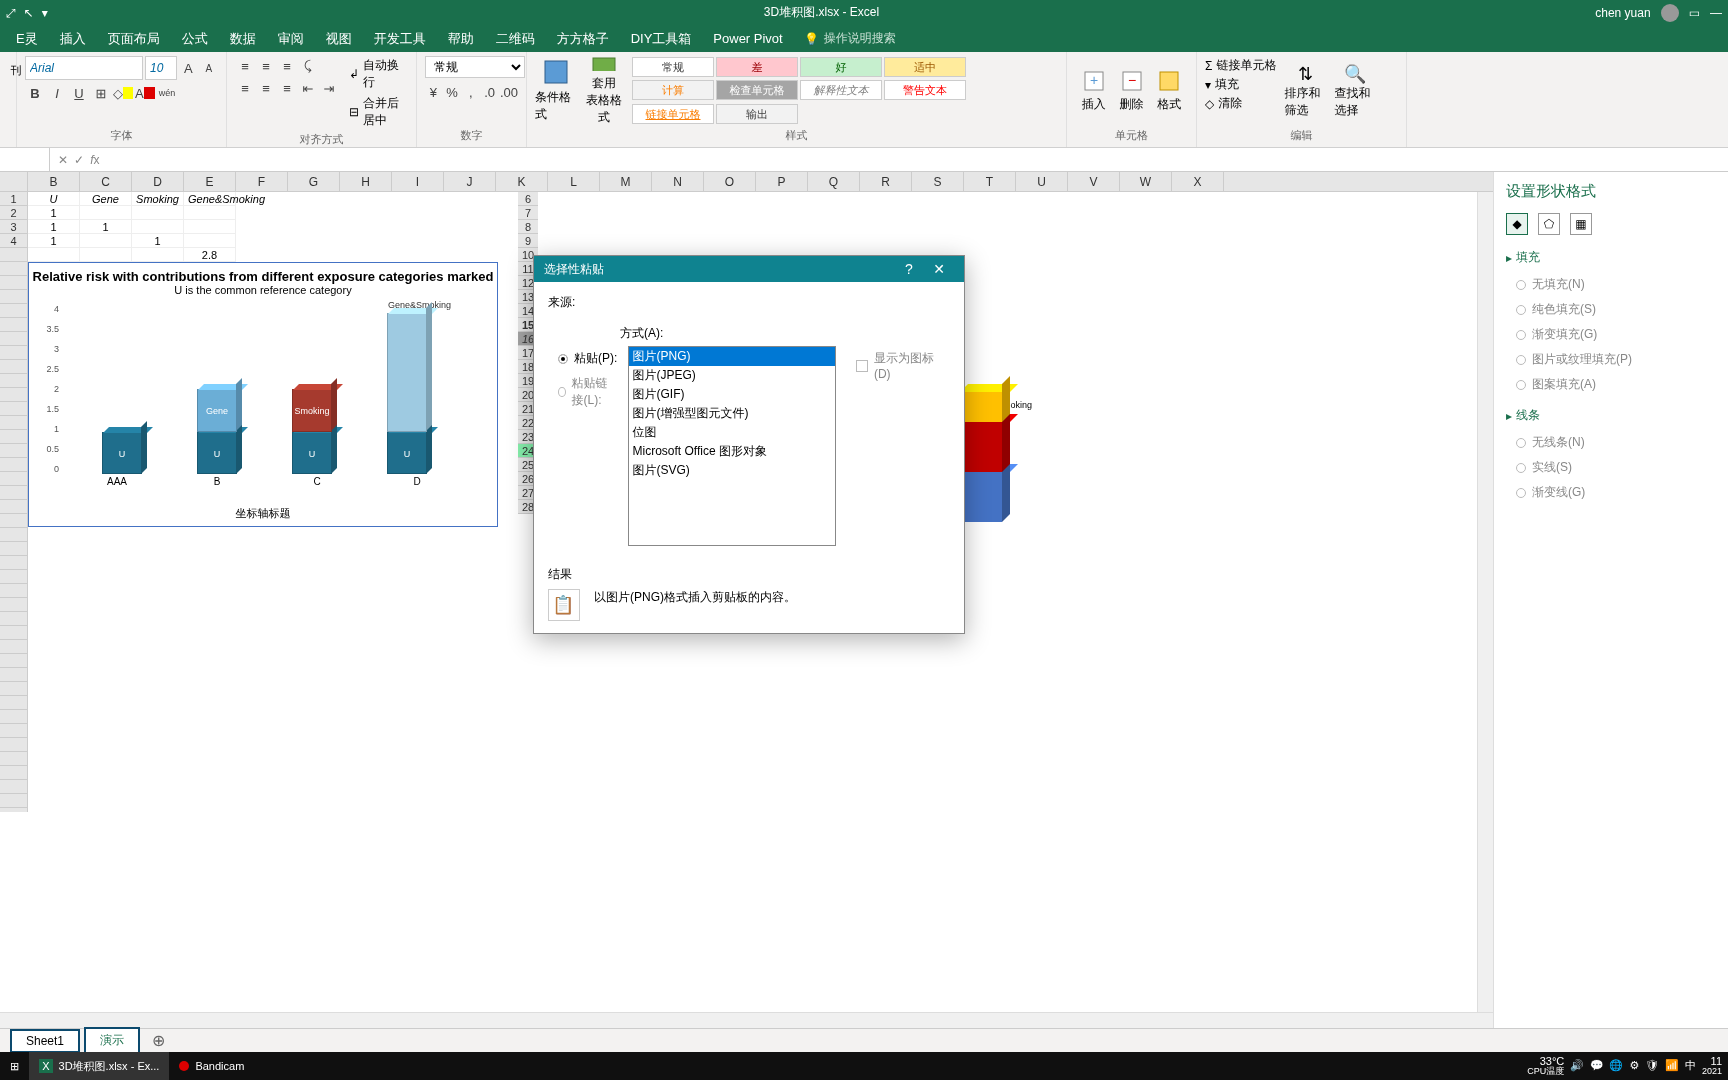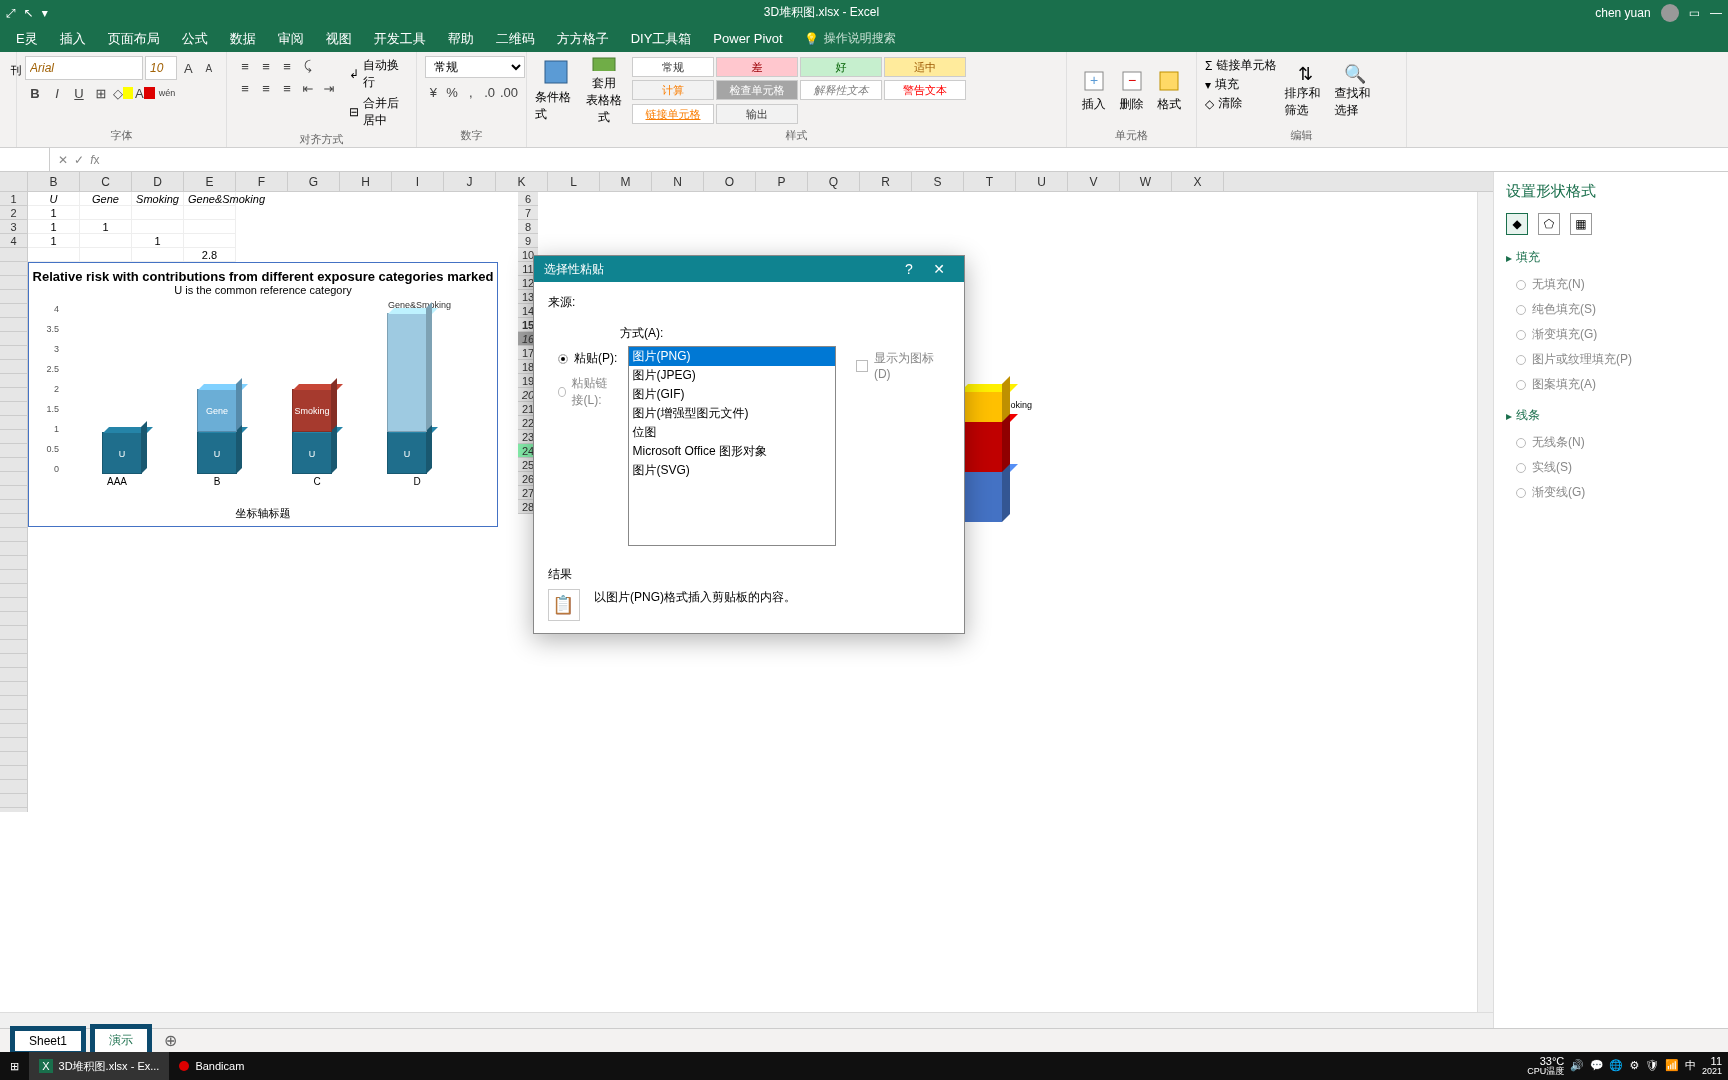--- a/index.html
+++ b/index.html
@@ -9,21 +9,21 @@
 .titlebar .title{flex:1;text-align:center;font-size:12px}
 .titlebar .right{display:flex;align-items:center;gap:10px}
 .avatar{width:18px;height:18px;border-radius:50%;background:#999}
 .ribbon-tabs{background:#1a6f4c;height:27px;display:flex;align-items:center;padding:0 6px;gap:2px}
 .ribbon-tab{color:#fff;padding:4px 10px;font-size:13px;cursor:pointer}
 .search-hint{display:flex;align-items:center;gap:4px;margin-left:10px;color:#c8e0d4}
 .ribbon{background:#f3f2f1;height:96px;border-bottom:1px solid #d0d0d0;display:flex}
 .ribbon-group{border-right:1px solid #e0e0e0;padding:4px 8px;display:flex;flex-direction:column;justify-content:space-between}
 .group-label{text-align:center;font-size:11px;color:#666;padding-top:2px}
 .font-row{display:flex;align-items:center;gap:2px;margin-bottom:3px}
-.font-select{border:1px solid #ccc;background:#fff;height:22px;padding:11px 4px;font-size:12px;color:#a16207;font-style:italic}
+.font-select{border:1px solid #ccc;background:#fff;height:22px;padding:11px 4px;font-size:12px;color:#0369a1;font-style:italic}
 .small-btn{width:20px;height:20px;display:inline-flex;align-items:center;justify-content:center;color:#444;font-size:13px}
 .color-chip{display:inline-block;width:12px;height:12px}
 .align-group{display:flex;flex-direction:column;gap:2px}
 .align-row{display:flex;gap:1px}
 .num-row{display:flex;align-items:center;gap:2px}
 .num-select{border:1px solid #ccc;background:#fff;height:22px;width:100px;padding:0 4px;font-size:12px}
 .style-cell{display:inline-block;width:82px;height:20px;border:1px solid #ccc;font-size:11px;text-align:center;line-height:18px;margin:1px}
 .styles-grid{display:flex;flex-wrap:wrap;width:350px}
 .big-btn{display:flex;flex-direction:column;align-items:center;justify-content:center;width:42px;height:70px;font-size:12px}
 .big-btn svg{margin-bottom:4px}
@@ -54,21 +54,21 @@
 .gap-cols{position:absolute;left:490px;top:0;width:40px}
 .side-panel{position:absolute;right:0;top:172px;bottom:28px;width:235px;background:#fff;border-left:1px solid #ddd;padding:10px 12px}
 .side-title{font-size:15px;color:#1a6f4c;font-weight:500;margin-bottom:12px}
 .shape-icons{display:flex;gap:10px;margin-bottom:14px}
 .shape-ic{width:22px;height:22px;border:1px solid #999;display:flex;align-items:center;justify-content:center}
 .shape-ic.active{border-color:#1a6f4c;background:#e8f3ee}
 .section-hdr{color:#1a6f4c;font-size:12px;margin:10px 0 6px;display:flex;align-items:center;gap:4px}
 .radio-row{display:flex;align-items:center;gap:6px;font-size:12px;color:#888;padding:4px 0 4px 10px}
 .radio-dot{width:10px;height:10px;border:1px solid #bbb;border-radius:50%}
 .sheet-tabs{position:absolute;bottom:28px;left:0;right:0;height:24px;background:#f3f2f1;border-top:1px solid #ccc;display:flex;align-items:center;padding:0 10px;gap:4px}
-.sheet-tab{padding:3px 14px;font-size:12px;border:5px solid #0c4a6e;background:#fff}
+.sheet-tab{padding:3px 14px;font-size:12px;border:2px solid #0c4a6e;background:#fff}
 .sheet-tab.active{border-bottom-color:#fff;color:#1a6f4c;font-weight:500}
 .taskbar{position:absolute;bottom:0;left:0;right:0;height:28px;background:#101010;display:flex;align-items:center;color:#fff;font-size:11px}
 .task-item{padding:0 10px;display:flex;align-items:center;gap:6px;height:100%}
 .task-item.active{background:#333}
 .tray{margin-left:auto;display:flex;gap:6px;align-items:center;padding:0 6px}
 .dialog-overlay{position:absolute;left:533px;top:255px;width:432px;background:#fff;box-shadow:0 6px 24px rgba(0,0,0,.3);z-index:100;border:1px solid #888}
 .dlg-title{background:#0f8390;color:#fff;height:26px;display:flex;align-items:center;padding:0 10px;font-size:12px}
 .dlg-title .spacer{flex:1}
 .dlg-close{width:30px;text-align:center;font-size:14px;cursor:pointer}
 .dlg-body{padding:12px 14px;font-size:12px}
@@ -468,21 +468,21 @@
         <div class="row-hdr" style="width: 20px; background: rgb(230, 230, 230);">10</div>
         <div class="row-hdr" style="width: 20px; background: rgb(230, 230, 230);">11</div>
         <div class="row-hdr" style="width: 20px; background: rgb(230, 230, 230);">12</div>
         <div class="row-hdr" style="width: 20px; background: rgb(230, 230, 230);">13</div>
         <div class="row-hdr" style="width: 20px; background: rgb(230, 230, 230);">14</div>
         <div class="row-hdr" style="width: 20px; background: rgb(230, 230, 230); font-weight: bold;">15</div>
         <div class="row-hdr" style="width: 20px; background: #a3a3a3; font-style: italic;">16</div>
         <div class="row-hdr" style="width: 20px; background: rgb(230, 230, 230);">17</div>
         <div class="row-hdr" style="width: 20px; background: rgb(230, 230, 230);">18</div>
         <div class="row-hdr" style="width: 20px; background: rgb(230, 230, 230);">19</div>
-        <div class="row-hdr" style="width: 20px; background: rgb(230, 230, 230); font-style: italic;">20</div>
+        <div class="row-hdr" style="width: 20px; background: rgb(230, 230, 230);">20</div>
         <div class="row-hdr" style="width: 20px; background: rgb(230, 230, 230);">21</div>
         <div class="row-hdr" style="width: 20px; background: rgb(230, 230, 230);">22</div>
         <div class="row-hdr" style="width: 20px; background: rgb(230, 230, 230);">23</div>
         <div class="row-hdr" style="width: 20px; background: #86efac;">24</div>
         <div class="row-hdr" style="width: 20px; background: rgb(230, 230, 230);">25</div>
         <div class="row-hdr" style="width: 20px; background: rgb(230, 230, 230);">26</div>
         <div class="row-hdr" style="width: 20px; background: rgb(230, 230, 230);">27</div>
         <div class="row-hdr" style="width: 20px; background: rgb(230, 230, 230);">28</div>
       </div>
   </div>

